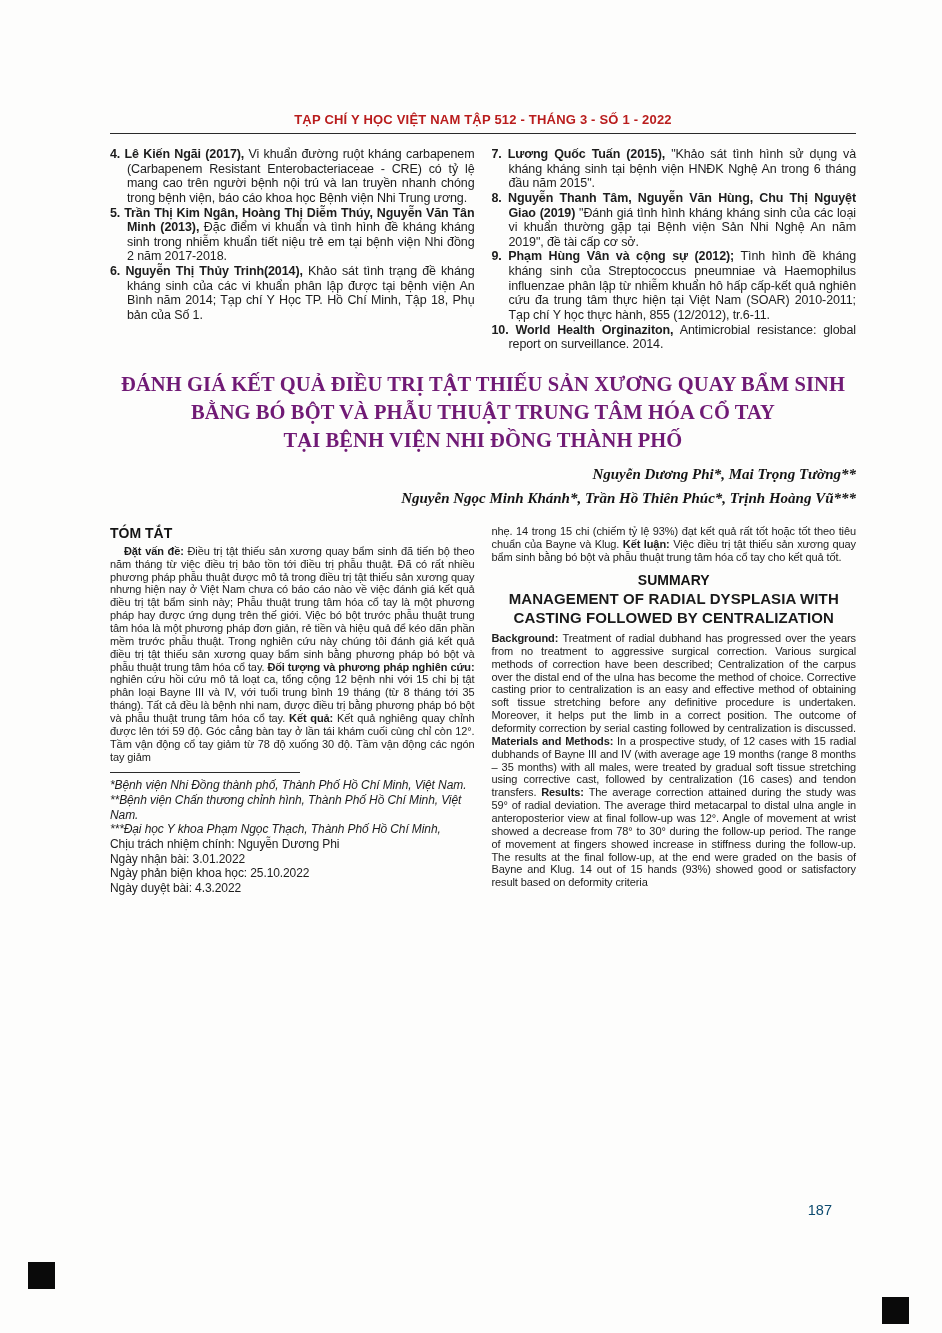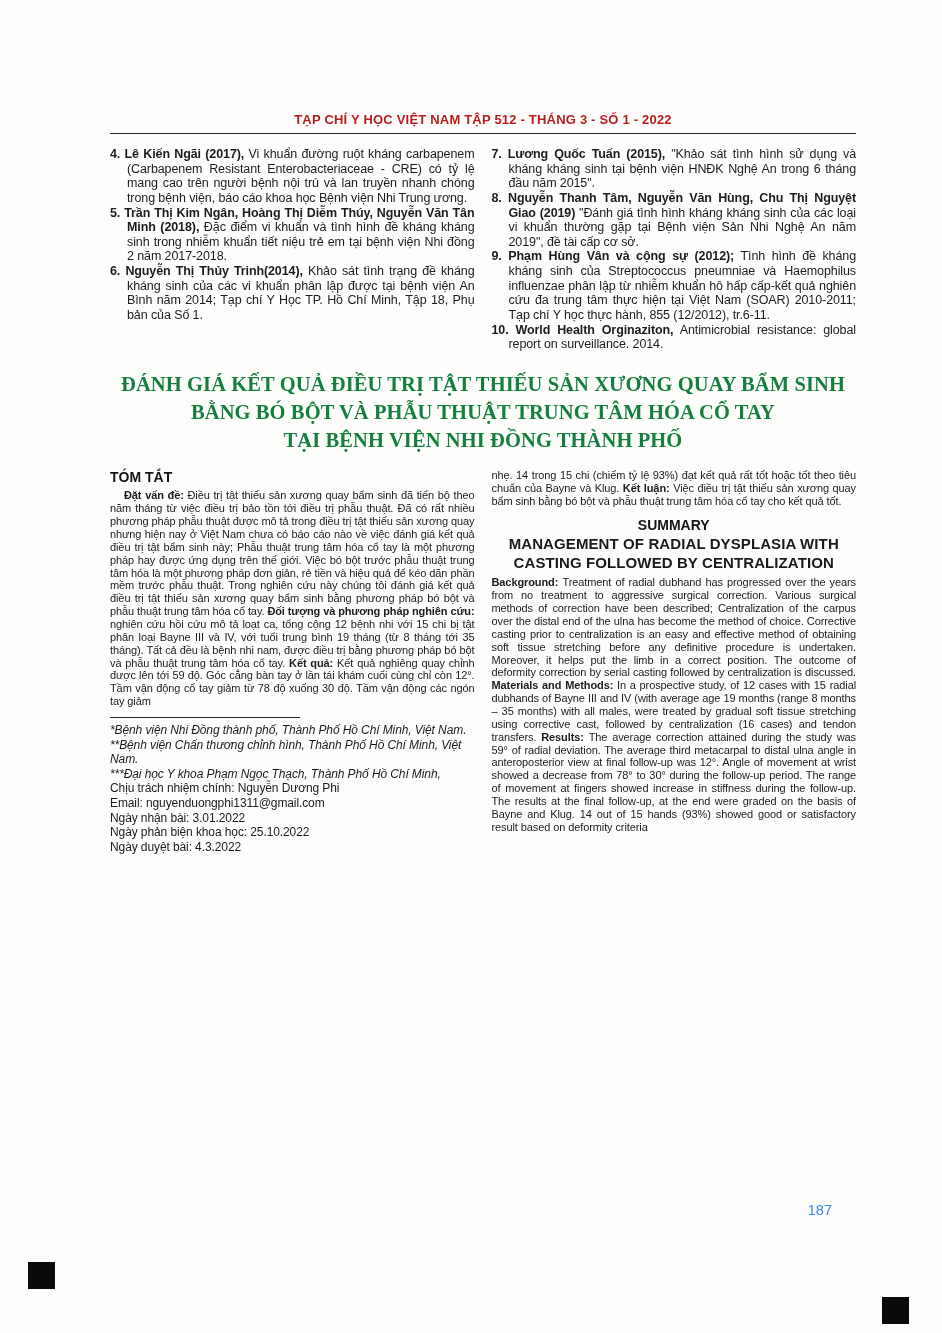--- a/index.html
+++ b/index.html
@@ -44,21 +44,21 @@
   }
   .b { font-weight: 700; }
   .italic { font-style: italic; }
   .title {
     margin: 19px 0 0 0;
     font-family: "Liberation Serif", "DejaVu Serif", serif;
     font-weight: 700;
     font-size: 20.5px;
     line-height: 1.36;
     text-align: center;
-    color: #15803d;
+    color: #701a75;
     letter-spacing: 0.1px;
   }
   .tl { display: block; }
   .authors {
     margin-top: 9px;
     text-align: right;
     font-family: "Liberation Serif", "DejaVu Serif", serif;
     font-style: italic;
     font-weight: 700;
     font-size: 15px;
@@ -98,21 +98,21 @@
   .fn {
     font-size: 12px;
     line-height: 1.22;
     letter-spacing: -0.1px;
   }
   .page-number {
     position: absolute;
     top: 1202px;
     right: 110px;
     font-size: 14.5px;
-    color: #3b82f6;
+    color: #0c4a6e;
   }
   .reg-mark {
     position: absolute;
     width: 27px;
     height: 27px;
     background: #0a0a0a;
   }
   .reg-mark.bl { left: 28px; top: 1262px; }
   .reg-mark.br { left: 882px; top: 1297px; }
 </style>
@@ -126,21 +126,21 @@
     <div class="header-rule"></div>
 
     <section class="columns refs">
       <div class="col">
         <p class="ref">
           <span class="b">4.</span>
           <span class="b">Lê Kiến Ngãi (2017),</span><span> Vi khuẩn đường ruột kháng carbapenem (Carbapenem Resistant Enterobacteriaceae - CRE) có tỷ lệ mang cao trên người bệnh nội trú và lan truyền nhanh chóng trong bệnh viện, báo cáo khoa học Bệnh viện Nhi Trung ương.</span>
         </p>
         <p class="ref">
           <span class="b">5.</span>
-          <span class="b">Trần Thị Kim Ngân, Hoàng Thị Diễm Thúy, Nguyễn Văn Tân Minh (2018),</span><span> Đặc điểm vi khuẩn và tình hình đề kháng kháng sinh trong nhiễm khuẩn tiết niệu trẻ em  tại bệnh viện Nhi đồng 2 năm 2017-2018.</span>
+          <span class="b">Trần Thị Kim Ngân, Hoàng Thị Diễm Thúy, Nguyễn Văn Tân Minh (2013),</span><span> Đặc điểm vi khuẩn và tình hình đề kháng kháng sinh trong nhiễm khuẩn tiết niệu trẻ em  tại bệnh viện Nhi đồng 2 năm 2017-2018.</span>
         </p>
         <p class="ref">
           <span class="b">6.</span>
           <span class="b">Nguyễn Thị Thủy Trinh(2014),</span><span> Khảo sát tình trạng đề kháng kháng sinh của các vi khuẩn phân lập được tại bệnh viện An Bình năm 2014; Tạp chí Y Học TP. Hồ Chí Minh, Tập 18, Phụ bản của Số 1.</span>
         </p>
       </div>
       <div class="col">
         <p class="ref">
           <span class="b">7.</span>
           <span class="b">Lương Quốc Tuấn (2015),</span><span> "Khảo sát tình hình sử dụng và kháng kháng sinh tại bệnh viện HNĐK Nghệ An trong 6 tháng đầu năm 2015".</span>
@@ -159,33 +159,36 @@
         </p>
       </div>
     </section>
 
     <h1 class="title">
       <span class="tl">ĐÁNH GIÁ KẾT QUẢ ĐIỀU TRỊ TẬT THIẾU SẢN XƯƠNG QUAY BẨM SINH</span>
       <span class="tl">BẰNG BÓ BỘT VÀ PHẪU THUẬT TRUNG TÂM HÓA CỔ TAY</span>
       <span class="tl">TẠI BỆNH VIỆN NHI ĐỒNG THÀNH PHỐ</span>
     </h1>
 
+    <div class="authors">
+      <div>Nguyễn Dương Phi*, Mai Trọng Tường**</div>
+      <div>Nguyễn Ngọc Minh Khánh*, Trần Hồ Thiên Phúc*, Trịnh Hoàng Vũ***</div>
+    </div>
 
     <section class="columns body-cols">
       <div class="col">
         <h2 class="sec-heading">TÓM TẮT</h2>
         <p class="para indent"><span class="b">Đặt vấn đề: </span><span>Điều trị tật thiếu sản xương quay bẩm sinh đã tiến bộ theo năm tháng từ việc điều trị bảo tồn tới điều trị phẫu thuật. Đã có rất nhiều phương pháp phẫu thuật được mô tả trong điều trị tật thiếu sản xương quay nhưng hiện nay ở Việt Nam chưa có báo cáo nào về việc đánh giá kết quả điều trị tật bẩm sinh này; Phẫu thuật trung tâm hóa cổ tay là một phương pháp hay được ứng dụng trên thế giới. Việc bó bột trước phẫu thuật trung tâm hóa là một phương pháp đơn giản, rẻ tiền và hiệu quả để kéo dãn phần mềm trước phẫu thuật. Trong nghiên cứu này chúng tôi đánh giá kết quả điều trị tật thiếu sản xương quay bẩm sinh bằng phương pháp bó bột và phẫu thuật trung tâm hóa cổ tay. </span><span class="b">Đối tượng và phương pháp nghiên cứu: </span><span>nghiên cứu hồi cứu mô tả loạt ca, tổng cộng 12 bệnh nhi với 15 chi bị tật phân loại Bayne III và IV, với tuổi trung bình 19 tháng (từ 8 tháng tới 35 tháng). Tất cả đều là bệnh nhi nam, được điều trị bằng phương pháp bó bột và phẫu thuật trung tâm hóa cổ tay. </span><span class="b">Kết quả: </span><span>Kết quả nghiêng quay chỉnh được lên tới 59 độ. Góc cẳng bàn tay ở lần tái khám cuối cùng chỉ còn 12°. Tầm vận động cổ tay giảm từ 78 độ xuống 30 độ. Tầm vận động các ngón tay giảm</span></p>
 
         <div class="fn-rule"></div>
         <div class="footnotes">
           <div class="fn italic">*Bệnh viện Nhi Đồng thành phố, Thành Phố Hồ Chí Minh, Việt Nam.</div>
           <div class="fn italic">**Bệnh viện Chấn thương chỉnh hình, Thành Phố Hồ Chí Minh, Việt Nam.</div>
           <div class="fn italic">***Đại học Y khoa Phạm Ngọc Thạch, Thành Phố Hồ Chí Minh,</div>
           <div class="fn">Chịu trách nhiệm chính: Nguyễn Dương Phi</div>
-          <div class="fn">Email: nguyenduongphi1311@gmail.com</div>
           <div class="fn">Ngày nhận bài: 3.01.2022</div>
           <div class="fn">Ngày phản biện khoa học: 25.10.2022</div>
           <div class="fn">Ngày duyệt bài: 4.3.2022</div>
         </div>
       </div>
 
       <div class="col">
         <p class="para"><span>nhẹ. 14 trong 15 chi (chiếm tỷ lệ 93%) đạt kết quả rất tốt hoặc tốt theo tiêu chuẩn của Bayne và Klug. </span><span class="b">Kết luận: </span><span>Việc điều trị tật thiếu sản xương quay bẩm sinh bằng bó bột và phẫu thuật trung tâm hóa cổ tay cho kết quả tốt.</span></p>
         <h2 class="sec-heading center">SUMMARY</h2>
         <div class="summary-subtitle">MANAGEMENT OF RADIAL DYSPLASIA WITH CASTING FOLLOWED BY CENTRALIZATION</div>

